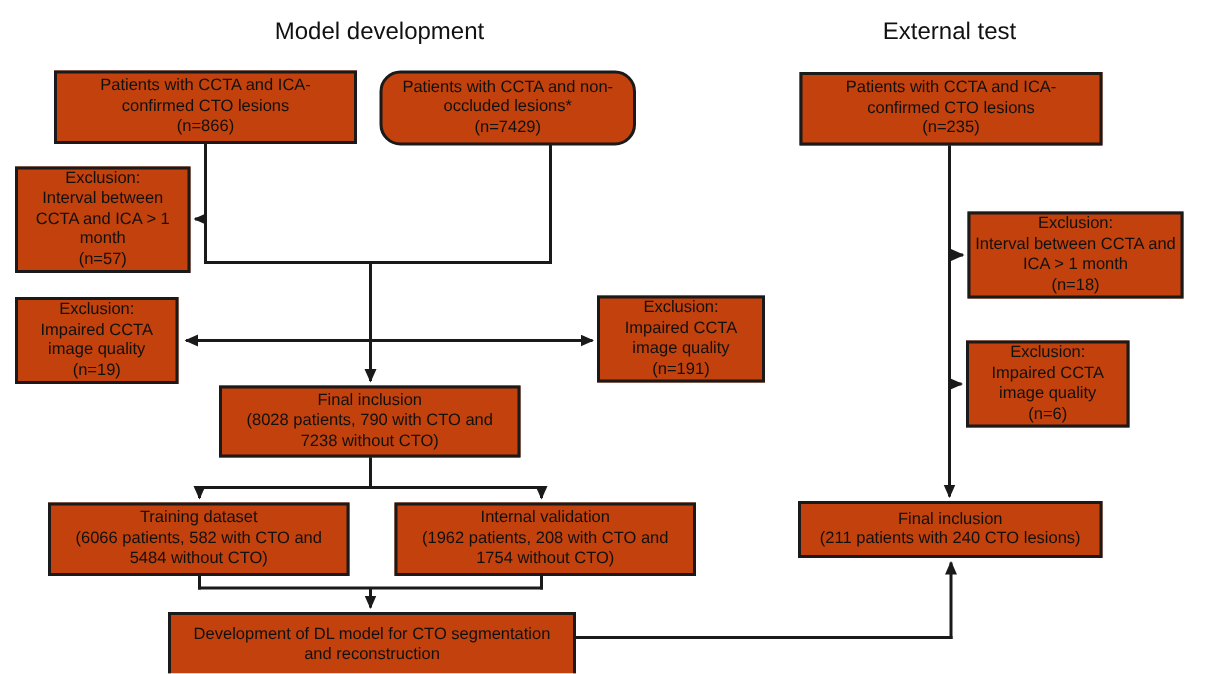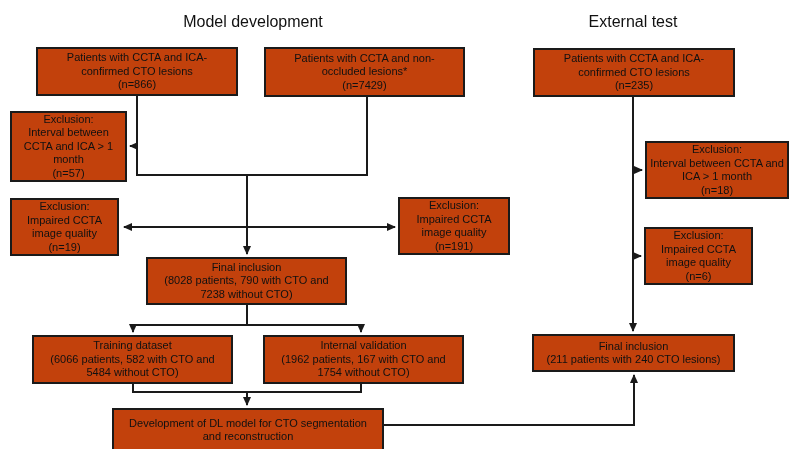--- a/index.html
+++ b/index.html
@@ -29,21 +29,21 @@
   .col-header{
     position:absolute;
     width:200px;
     text-align:center;
     font-size:16px;
     color:#111111;
     z-index:2;
   }
   
   #b-md-cohort-cto       {left:36px;  top:47px;  width:202px; height:49px;}
-  #b-md-cohort-non       {left:264px; top:47px;  width:201px; height:50px;}
+  #b-md-cohort-non       {left:253px; top:47px;  width:171px; height:50px;border-radius:14px;}
   #b-ext-cohort-cto      {left:533px; top:48px;  width:202px; height:49px;}
   #b-md-excl-interval    {left:10px;  top:111px; width:117px; height:71px;}
   #b-md-excl-quality-l   {left:10px;  top:198px; width:109px; height:58px;}
   #b-md-excl-quality-r   {left:398px; top:197px; width:112px; height:58px;}
   #b-ext-excl-interval   {left:645px; top:141px; width:144px; height:58px;}
   #b-ext-excl-quality    {left:644px; top:227px; width:109px; height:58px;}
   #b-md-final            {left:146px; top:257px; width:201px; height:48px;}
   #b-training            {left:32px;  top:335px; width:201px; height:49px;}
   #b-internal-validation {left:263px; top:335px; width:201px; height:49px;}
   #b-development         {left:112px; top:408px; width:272px; height:44px;}
@@ -133,21 +133,21 @@
 image quality
 (n=6)</div>
 
   <div class="flow-box" id="b-md-final">Final inclusion
 (8028 patients, 790 with CTO and
 7238 without CTO)</div>
   <div class="flow-box" id="b-training">Training dataset
 (6066 patients, 582 with CTO and
 5484 without CTO)</div>
   <div class="flow-box" id="b-internal-validation">Internal validation
-(1962 patients, 167 with CTO and
+(1962 patients, 208 with CTO and
 1754 without CTO)</div>
   <div class="flow-box" id="b-development">Development of DL model for CTO segmentation
 and reconstruction</div>
   <div class="flow-box" id="b-ext-final">Final inclusion
 (211 patients with 240 CTO lesions)</div>
 
 
 </div>
 
 </body></html>

